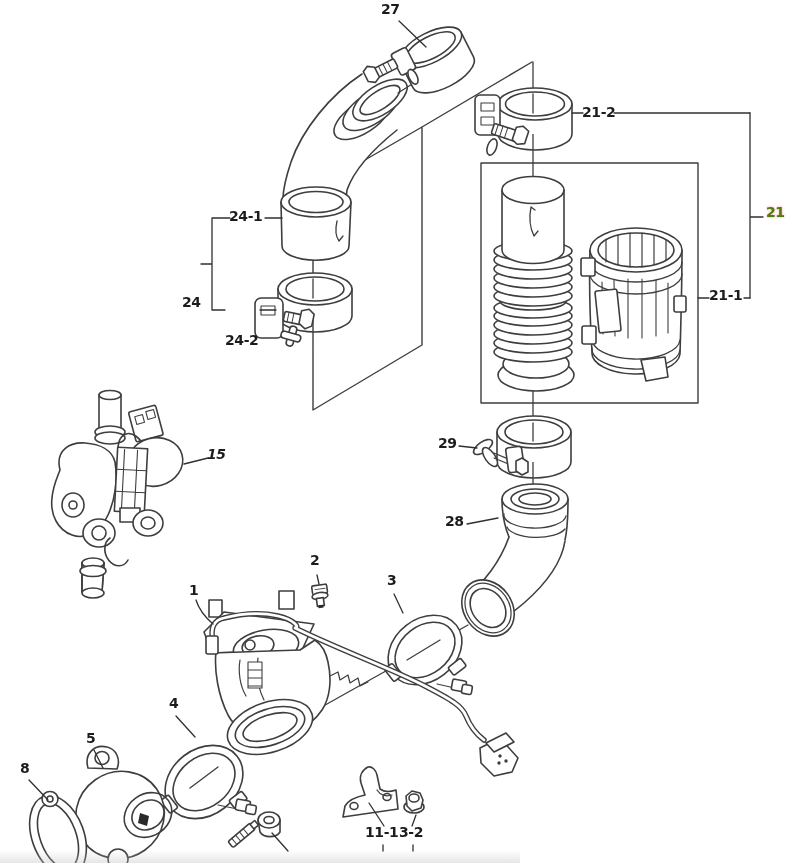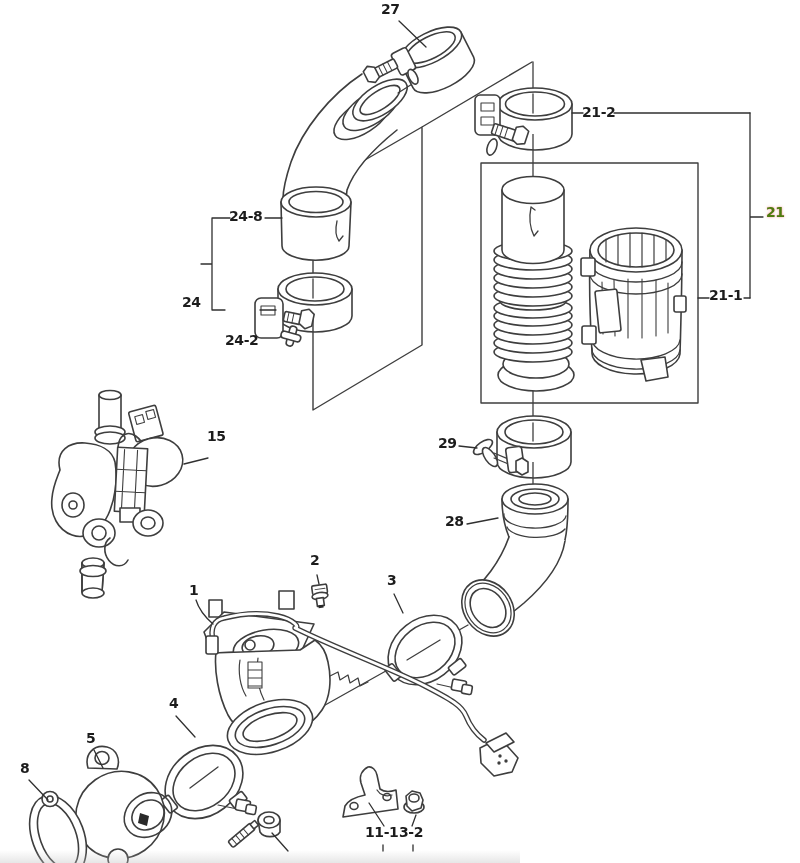--- a/index.html
+++ b/index.html
@@ -344,24 +344,24 @@
     <path d="M272,833 L288,851"></path>
     <path d="M384,826 L369,803 M383,845 L383,851"></path>
     <path d="M412,826 L416,815 M413,845 L413,851"></path>
   </g>
 </svg>
 
   <div class="callout" style="left:381px;top:2px;">27</div>
   <div class="callout" style="left:582px;top:105px;">21-2</div>
   <div class="callout hl" style="left:766px;top:205px;">21</div>
   <div class="callout" style="left:709px;top:288px;">21-1</div>
-  <div class="callout" style="left:229px;top:209px;">24-8</div>
+  <div class="callout" style="left:229px;top:209px;">24-1</div>
   <div class="callout" style="left:182px;top:255px;margin-top:40px;">24</div>
   <div class="callout" style="left:225px;top:300px;margin-top:33px;">24-2</div>
-  <div class="callout" style="left:207px;top:429px;">15</div>
+  <div class="callout" style="left:207px;top:447px;font-style:italic;">15</div>
   <div class="callout" style="left:438px;top:436px;">29</div>
   <div class="callout" style="left:445px;top:514px;">28</div>
   <div class="callout" style="left:189px;top:583px;">1</div>
   <div class="callout" style="left:310px;top:553px;">2</div>
   <div class="callout" style="left:387px;top:573px;">3</div>
   <div class="callout" style="left:169px;top:696px;">4</div>
   <div class="callout" style="left:86px;top:731px;">5</div>
   <div class="callout" style="left:20px;top:761px;">8</div>
   <div class="callout" style="left:365px;top:825px;">11-1</div>
   <div class="callout" style="left:399px;top:825px;">3-2</div>

